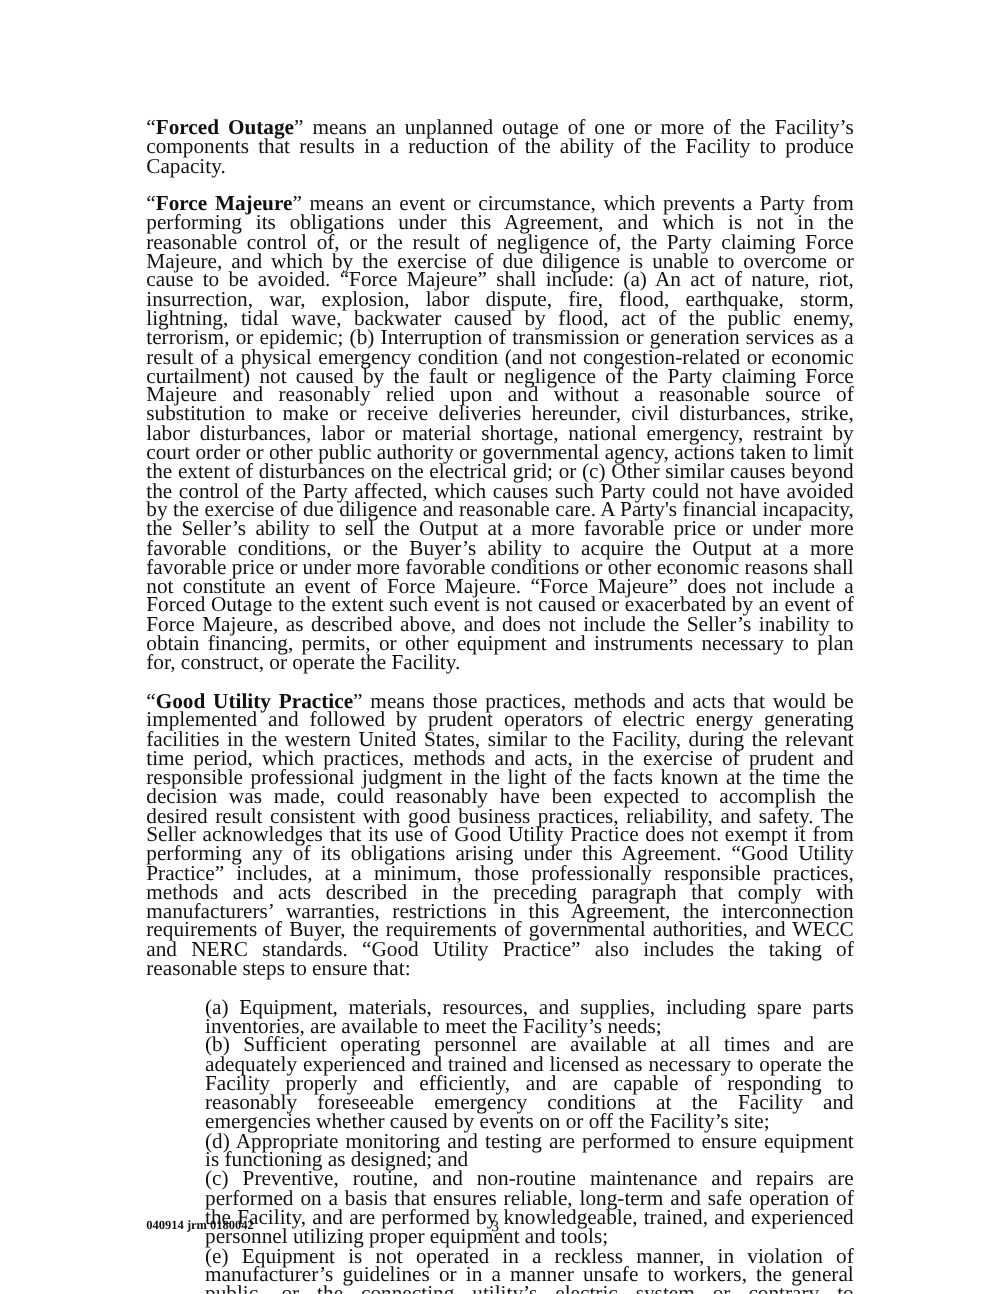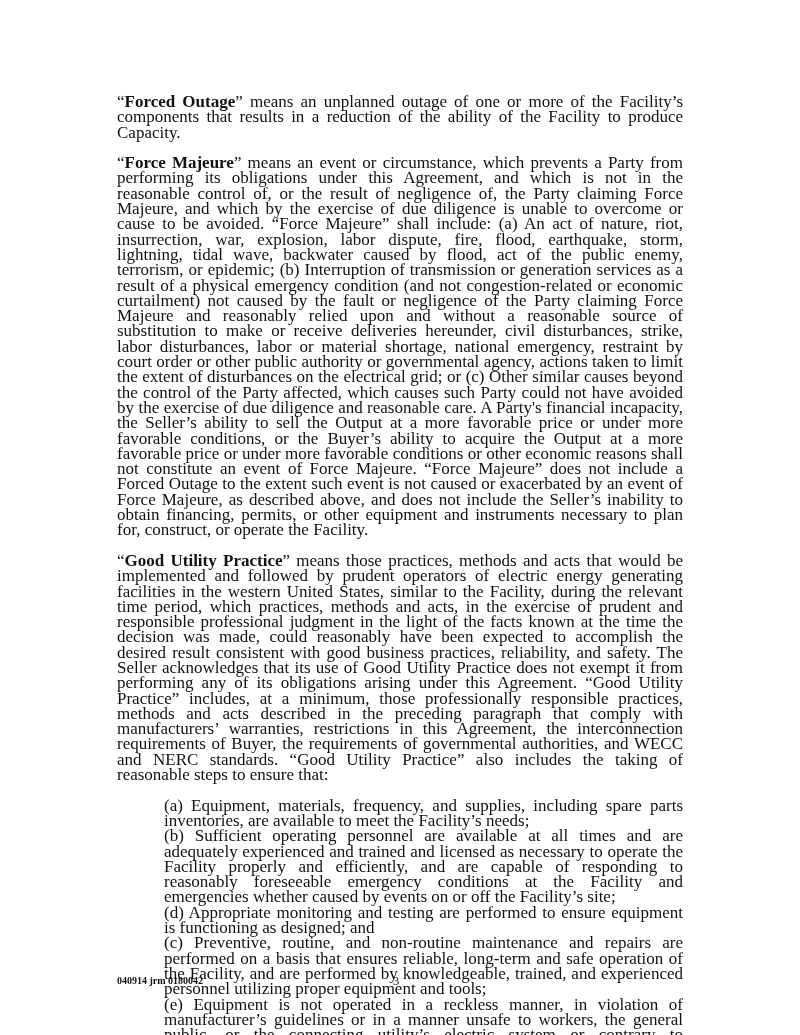--- a/index.html
+++ b/index.html
@@ -26,21 +26,21 @@
 <body>
 
 <div class="page">
   <p class="para"><span>“</span><b>Forced Outage</b><span>”</span><span> means an unplanned outage of one or more of the Facility’s components that results in a reduction of the ability of the Facility to produce Capacity.</span></p>
 
   <p class="para"><span>“</span><b>Force Majeure</b><span>”</span><span> means an event or circumstance, which prevents a Party from performing its obligations under this Agreement, and which is not in the reasonable control of, or the result of negligence of, the Party claiming Force Majeure, and which by the exercise of due diligence is unable to overcome or cause to be avoided. “Force Majeure” shall include: (a) An act of nature, riot, insurrection, war, explosion, labor dispute, fire, flood, earthquake, storm, lightning, tidal wave, backwater caused by flood, act of the public enemy, terrorism, or epidemic; (b) Interruption of transmission or generation services as a result of a physical emergency condition (and not congestion-related or economic curtailment) not caused by the fault or negligence of the Party claiming Force Majeure and reasonably relied upon and without a reasonable source of substitution to make or receive deliveries hereunder, civil disturbances, strike, labor disturbances, labor or material shortage, national emergency, restraint by court order or other public authority or governmental agency, actions taken to limit the extent of disturbances on the electrical grid; or (c) Other similar causes beyond the control of the Party affected, which causes such Party could not have avoided by the exercise of due diligence and reasonable care. A Party's financial incapacity, the Seller’s ability to sell the Output at a more favorable price or under more favorable conditions, or the Buyer’s ability to acquire the Output at a more favorable price or under more favorable conditions or other economic reasons shall not constitute an event of Force Majeure. “Force Majeure” does not include a Forced Outage to the extent such event is not caused or exacerbated by an event of Force Majeure, as described above, and does not include the Seller’s inability to obtain financing, permits, or other equipment and instruments necessary to plan for, construct, or operate the Facility.</span></p>
 
   <p class="para"><span>“</span><b>Good Utility Practice</b><span>”</span><span> means those practices, methods and acts that would be implemented and followed by prudent operators of electric energy generating facilities in the western United States, similar to the Facility, during the relevant time period, which practices, methods and acts, in the exercise of prudent and responsible professional judgment in the light of the facts known at the time the decision was made, could reasonably have been expected to accomplish the desired result consistent with good business practices, reliability, and safety. The Seller acknowledges that its use of Good Utility Practice does not exempt it from performing any of its obligations arising under this Agreement. “Good Utility Practice” includes, at a minimum, those professionally responsible practices, methods and acts described in the preceding paragraph that comply with manufacturers’ warranties, restrictions in this Agreement, the interconnection requirements of Buyer, the requirements of governmental authorities, and WECC and NERC standards. “Good Utility Practice” also includes the taking of reasonable steps to ensure that:</span></p>
 
   <div class="list">
-    <p class="item">(a) Equipment, materials, frequency, and supplies, including spare parts inventories, are available to meet the Facility’s needs;</p>
+    <p class="item">(a) Equipment, materials, resources, and supplies, including spare parts inventories, are available to meet the Facility’s needs;</p>
     <p class="item">(b) Sufficient operating personnel are available at all times and are adequately experienced and trained and licensed as necessary to operate the Facility properly and efficiently, and are capable of responding to reasonably foreseeable emergency conditions at the Facility and emergencies whether caused by events on or off the Facility’s site;</p>
     <p class="item">(d) Appropriate monitoring and testing are performed to ensure equipment is functioning as designed; and</p>
     <p class="item">(c) Preventive, routine, and non-routine maintenance and repairs are performed on a basis that ensures reliable, long-term and safe operation  of the Facility, and are performed by knowledgeable, trained, and experienced personnel utilizing proper equipment and tools;</p>
     <p class="item">(e) Equipment is not operated in a reckless manner, in violation of manufacturer’s guidelines or in a manner unsafe to workers, the general public, or the connecting utility’s electric system or contrary to environmental laws, permits or regulations or without regard to defined limitations such as, flood conditions, safety inspection requirements, operating voltage, current, volt ampere reactive (VAR) loading, frequency, rotational speed, polarity, synchronization, and control system limits; and equipment and components are designed and manufactured to meet or exceed the standard of durability that is generally used for electric energy generating facilities operating in the western United States and will function properly over the full range of ambient temperature and weather conditions reasonably expected to occur at the Facility site and under both normal and emergency conditions.</p>
   </div>
 </div>
 
 <div class="footer-id">040914 jrm 0180042</div>
 <div class="footer-page">3</div>
 

